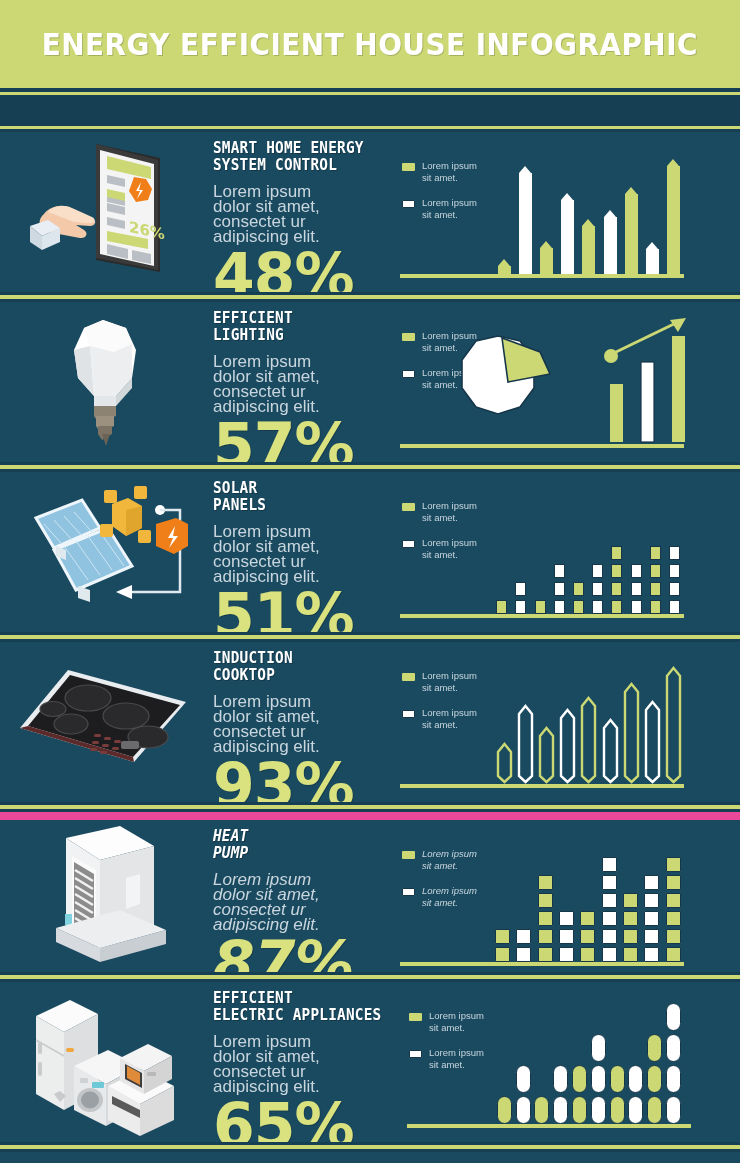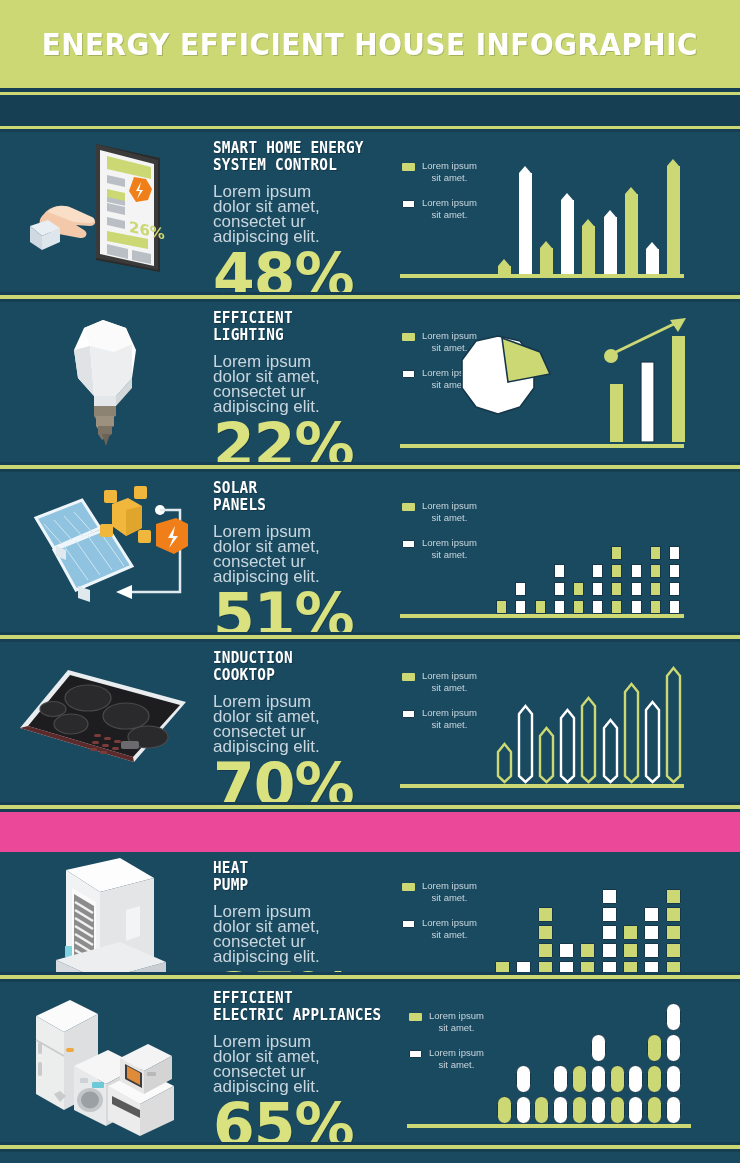--- a/index.html
+++ b/index.html
@@ -19,42 +19,42 @@
 
   
   .row{position:absolute;left:0;width:740px;height:160px;background:#1a4a60;}
   .row-sep{position:absolute;left:0;width:740px;height:10px;background:#173f54;}
   .row-sep::before{content:"";position:absolute;left:0;top:3px;width:740px;height:4px;background:#cbd873;}
 
   .r0{top:132px;} .s0{top:292px;}
   .r1{top:302px;} .s1{top:462px;}
   .r2{top:472px;} .s2{top:632px;}
   .r3{top:642px;} .s3{top:802px;}
-  .r4{top:852px;} .s4{top:972px;}
+  .r4{top:820px;font-style:italic;} .s4{top:972px;}
   .r5{top:982px;} .s5{top:1142px;}
   .foot{position:absolute;left:0;top:1152px;width:740px;height:11px;background:#1a4a60;}
 
   
   .illus{position:absolute;left:8px;top:0;width:195px;height:160px;}
   .illus svg{display:block;}
 
   
   .txtcol{position:absolute;left:213px;top:8px;width:185px;}
   .sec-title{font-family:"DejaVu Sans Mono",monospace;font-weight:bold;font-size:15px;
       line-height:17px;color:#ffffff;letter-spacing:.2px;text-shadow:1px 1px 0 rgba(0,0,0,.25);
       text-transform:uppercase;white-space:pre-line;transform:scaleX(.96);transform-origin:left;}
   .sec-body{margin-top:10px;font-size:17px;line-height:15px;color:#c9d6de;width:120px;}
   .sec-pct{margin-top:8px;font-family:"DejaVu Sans",sans-serif;font-weight:bold;
       font-size:60px;line-height:46px;color:#d9e27e;letter-spacing:-1px;
       text-shadow:1px 1px 0 rgba(0,0,0,.18);}
 
   
   .chart{position:absolute;left:398px;top:6px;width:334px;height:148px;}
   .legend{position:absolute;left:4px;top:22px;}
-  .leg-item{display:flex;align-items:flex-start;margin-bottom:14px;text-align:center;}
+  .leg-item{display:flex;align-items:flex-start;margin-bottom:14px;}
   .leg-sw{width:13px;height:8px;margin-top:3px;margin-right:7px;flex:none;border-radius:1px;}
   .leg-sw.g{background:#cbd873;}
   .leg-sw.w{background:#ffffff;border:1px solid #16364a;box-sizing:border-box;}
   .leg-txt{font-size:9.5px;line-height:11.5px;color:#c9d6de;white-space:pre-line;}
   .plot{position:absolute;left:0;top:0;width:334px;height:148px;}
   .axis{position:absolute;left:2px;bottom:8px;width:284px;height:4px;background:#cbd873;}
 
   .bars{position:absolute;left:96px;bottom:12px;width:190px;height:126px;
         display:flex;align-items:flex-end;}
   .bcell{flex:1;display:flex;justify-content:center;align-items:flex-end;height:100%;}
@@ -217,21 +217,21 @@
         <polygon points="86,104 108,104 108,114 90,120 86,114" fill="#8d8373"></polygon>
         <polygon points="88,114 106,114 106,124 92,130 88,124" fill="#9c917f"></polygon>
         <polygon points="90,124 104,124 104,132 94,138 90,132" fill="#7d7364"></polygon>
         <polygon points="94,132 102,132 98,144" fill="#6b6356"></polygon>
       </svg>
     </div>
     <div class="txtcol">
       <div class="sec-title">EFFICIENT
 LIGHTING</div>
       <div class="sec-body">Lorem ipsum dolor sit amet, consectet ur adipiscing elit.</div>
-      <div class="sec-pct">22%</div>
+      <div class="sec-pct">57%</div>
     </div>
     <div class="chart">
       <div class="legend">
         <div class="leg-item">
           <span class="leg-sw g"></span>
           <span class="leg-txt">Lorem ipsum
 sit amet.</span>
         </div>
         <div class="leg-item">
           <span class="leg-sw w"></span>
@@ -409,21 +409,21 @@
           <rect x="82" y="106" width="7" height="3" rx="1.5"></rect>
             <rect x="92" y="109" width="7" height="3" rx="1.5"></rect>
         </g>
         <rect x="113" y="99" width="18" height="8" rx="2" fill="#6b6b6d"></rect>
       </svg>
     </div>
     <div class="txtcol">
       <div class="sec-title">INDUCTION
 COOKTOP</div>
       <div class="sec-body">Lorem ipsum dolor sit amet, consectet ur adipiscing elit.</div>
-      <div class="sec-pct">70%</div>
+      <div class="sec-pct">93%</div>
     </div>
     <div class="chart">
       <div class="legend">
         <div class="leg-item">
           <span class="leg-sw g"></span>
           <span class="leg-txt">Lorem ipsum
 sit amet.</span>
         </div>
         <div class="leg-item">
           <span class="leg-sw w"></span>

